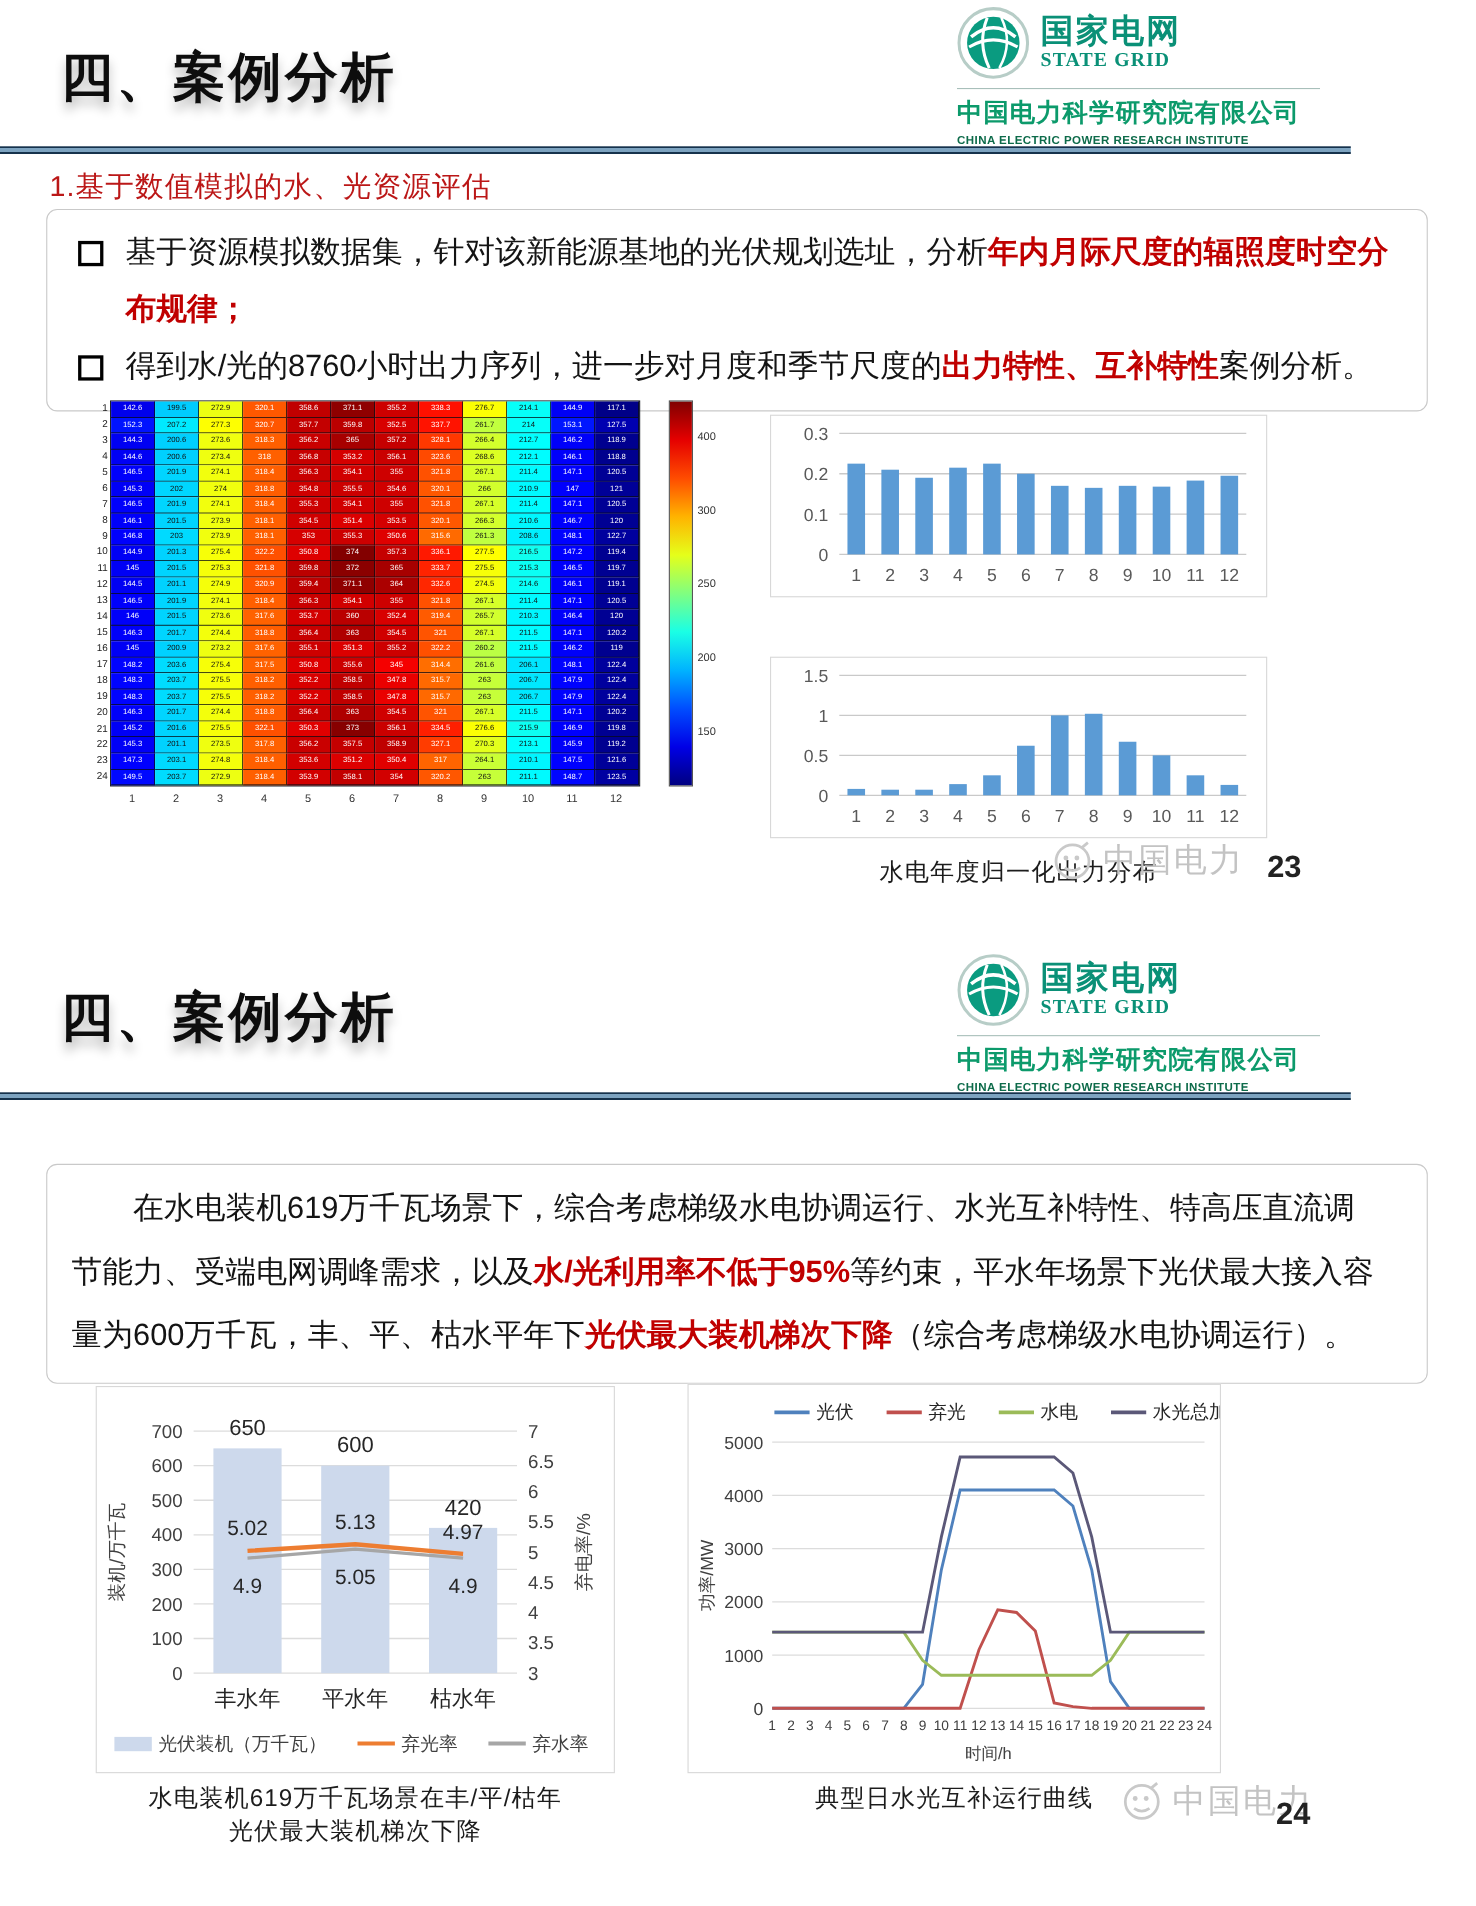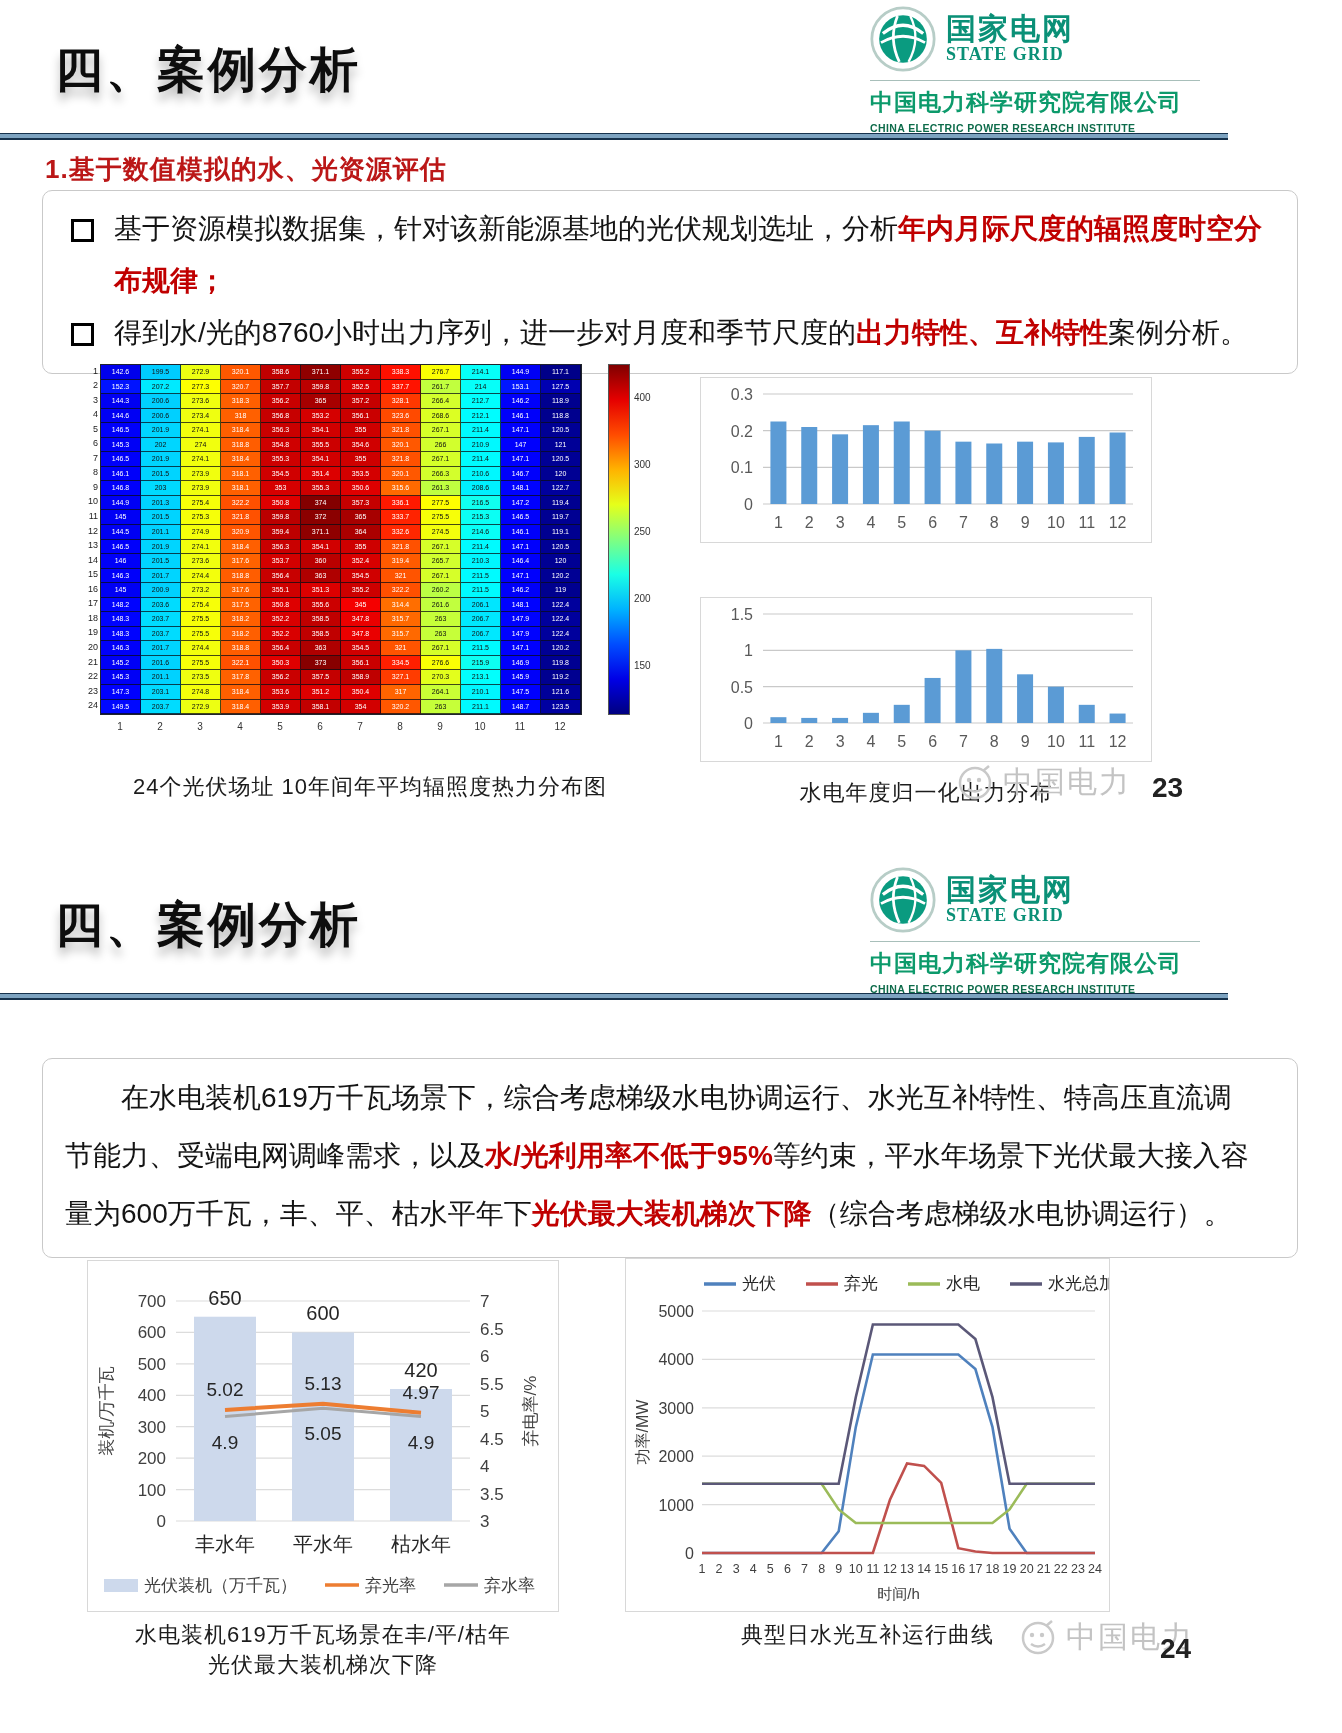--- a/index.html
+++ b/index.html
@@ -12,21 +12,21 @@
   .logo-top{display:flex;align-items:center;gap:10px;}
   .globe{width:66px;height:66px;flex:none;}
   .logo-cn{font-size:30px;font-weight:bold;color:#0a9077;letter-spacing:2px;line-height:30px;}
   .logo-en{font-family:"Liberation Serif",serif;font-size:18px;font-weight:bold;color:#0a9077;letter-spacing:1px;}
   .logo-sep{border:none;border-top:1.5px solid #a8bfba;margin:8px 0 6px 0;}
   .inst-cn{font-size:23px;font-weight:bold;color:#0c9a6b;letter-spacing:1px;white-space:nowrap;}
   .inst-en{display:inline-block;font-size:10.5px;font-weight:bold;color:#0d6b4a;border-bottom:2px solid #0d6b4a;padding-bottom:2px;margin-top:2px;letter-spacing:.4px;}
   .head-rule{position:absolute;left:0;width:1228px;height:7px;background:linear-gradient(to bottom,#16324c 0 20%,#7da3c0 20% 78%,#16324c 78% 100%);}
   .slide-1 .head-rule{top:133px;}
   .slide-2 .head-rule{top:138px;}
-  .sec-heading{position:absolute;left:45px;font-size:26px;font-weight:bold;color:#bb1717;letter-spacing:1px;}
+  .sec-heading{position:absolute;left:45px;font-size:26px;font-weight:normal;color:#bb1717;letter-spacing:1px;}
   .slide-1 .sec-heading{top:152px;}
   .slide-2 .sec-heading{top:158px;}
   .text-box{position:absolute;left:42px;width:1256px;border:1.5px solid #c9c9c9;border-radius:10px;background:#fff;box-sizing:border-box;}
   .slide-1 .text-box{top:190px;padding:12px 30px 14px 26px;}
   .slide-2 .text-box{top:203px;padding:10px 24px 14px 22px;}
   .bullet-row{display:flex;align-items:flex-start;}
   .bullet-marker{flex:none;width:17px;height:17px;border:3px solid #000;margin:16px 20px 0 2px;}
   .bullet-text{font-size:28px;line-height:52px;white-space:pre-wrap;color:#141414;}
   .para-text{font-size:28px;line-height:58px;text-indent:2em;white-space:pre-wrap;color:#141414;margin:0;}
   .red-em{color:#c00000;font-weight:bold;}
@@ -461,21 +461,20 @@
       <div class="hm-xlabel" style="left: 382px; width: 40px; top: 361.2px;">10</div>
       <div class="hm-xlabel" style="left: 422px; width: 40px; top: 361.2px;">11</div>
       <div class="hm-xlabel" style="left: 462px; width: 40px; top: 361.2px;">12</div>
       <div class="hm-colorbar" style="left: 530px; top: 4px; width: 20px; height: 349.2px; background: linear-gradient(to top, rgb(0, 0, 128) 0%, rgb(0, 0, 230) 10%, rgb(0, 77, 255) 20%, rgb(0, 179, 255) 30%, rgb(26, 255, 229) 40%, rgb(128, 255, 128) 50%, rgb(229, 255, 26) 60%, rgb(255, 179, 0) 70%, rgb(255, 76, 0) 80%, rgb(229, 0, 0) 90%, rgb(128, 0, 0) 100%);"></div>
       <div class="hm-cbtick" style="left: 556px; top: 300.192px;">150</div>
       <div class="hm-cbtick" style="left: 556px; top: 233.038px;">200</div>
       <div class="hm-cbtick" style="left: 556px; top: 165.885px;">250</div>
       <div class="hm-cbtick" style="left: 556px; top: 98.7308px;">300</div>
       <div class="hm-cbtick" style="left: 556px; top: 31.5769px;">400</div>
     </div>
-  <div class="fig-caption" style="left:60px;top:772px;width:620px;">24个光伏场址 10年间年平均辐照度热力分布图</div>
 
   <div class="chart-box" style="left:700px;top:377px;width:452px;height:166px;"><svg width="450" height="164" viewBox="0 0 450 164">
         <line x1="62" x2="432" y1="126" y2="126" stroke="#c9c9c9" stroke-width="1.2"></line>
         <text x="52" y="132" font-size="16" fill="#595959" text-anchor="end" font-family="Liberation Sans, DejaVu Sans, sans-serif">0</text>
         <line x1="62" x2="432" y1="89.33333333333333" y2="89.33333333333333" stroke="#c9c9c9" stroke-width="1.2"></line>
         <text x="52" y="95.33333333333333" font-size="16" fill="#595959" text-anchor="end" font-family="Liberation Sans, DejaVu Sans, sans-serif">0.1</text>
         <line x1="62" x2="432" y1="52.66666666666666" y2="52.66666666666666" stroke="#c9c9c9" stroke-width="1.2"></line>
         <text x="52" y="58.66666666666666" font-size="16" fill="#595959" text-anchor="end" font-family="Liberation Sans, DejaVu Sans, sans-serif">0.2</text>
         <line x1="62" x2="432" y1="16" y2="16" stroke="#c9c9c9" stroke-width="1.2"></line>
         <text x="52" y="22" font-size="16" fill="#595959" text-anchor="end" font-family="Liberation Sans, DejaVu Sans, sans-serif">0.3</text>

